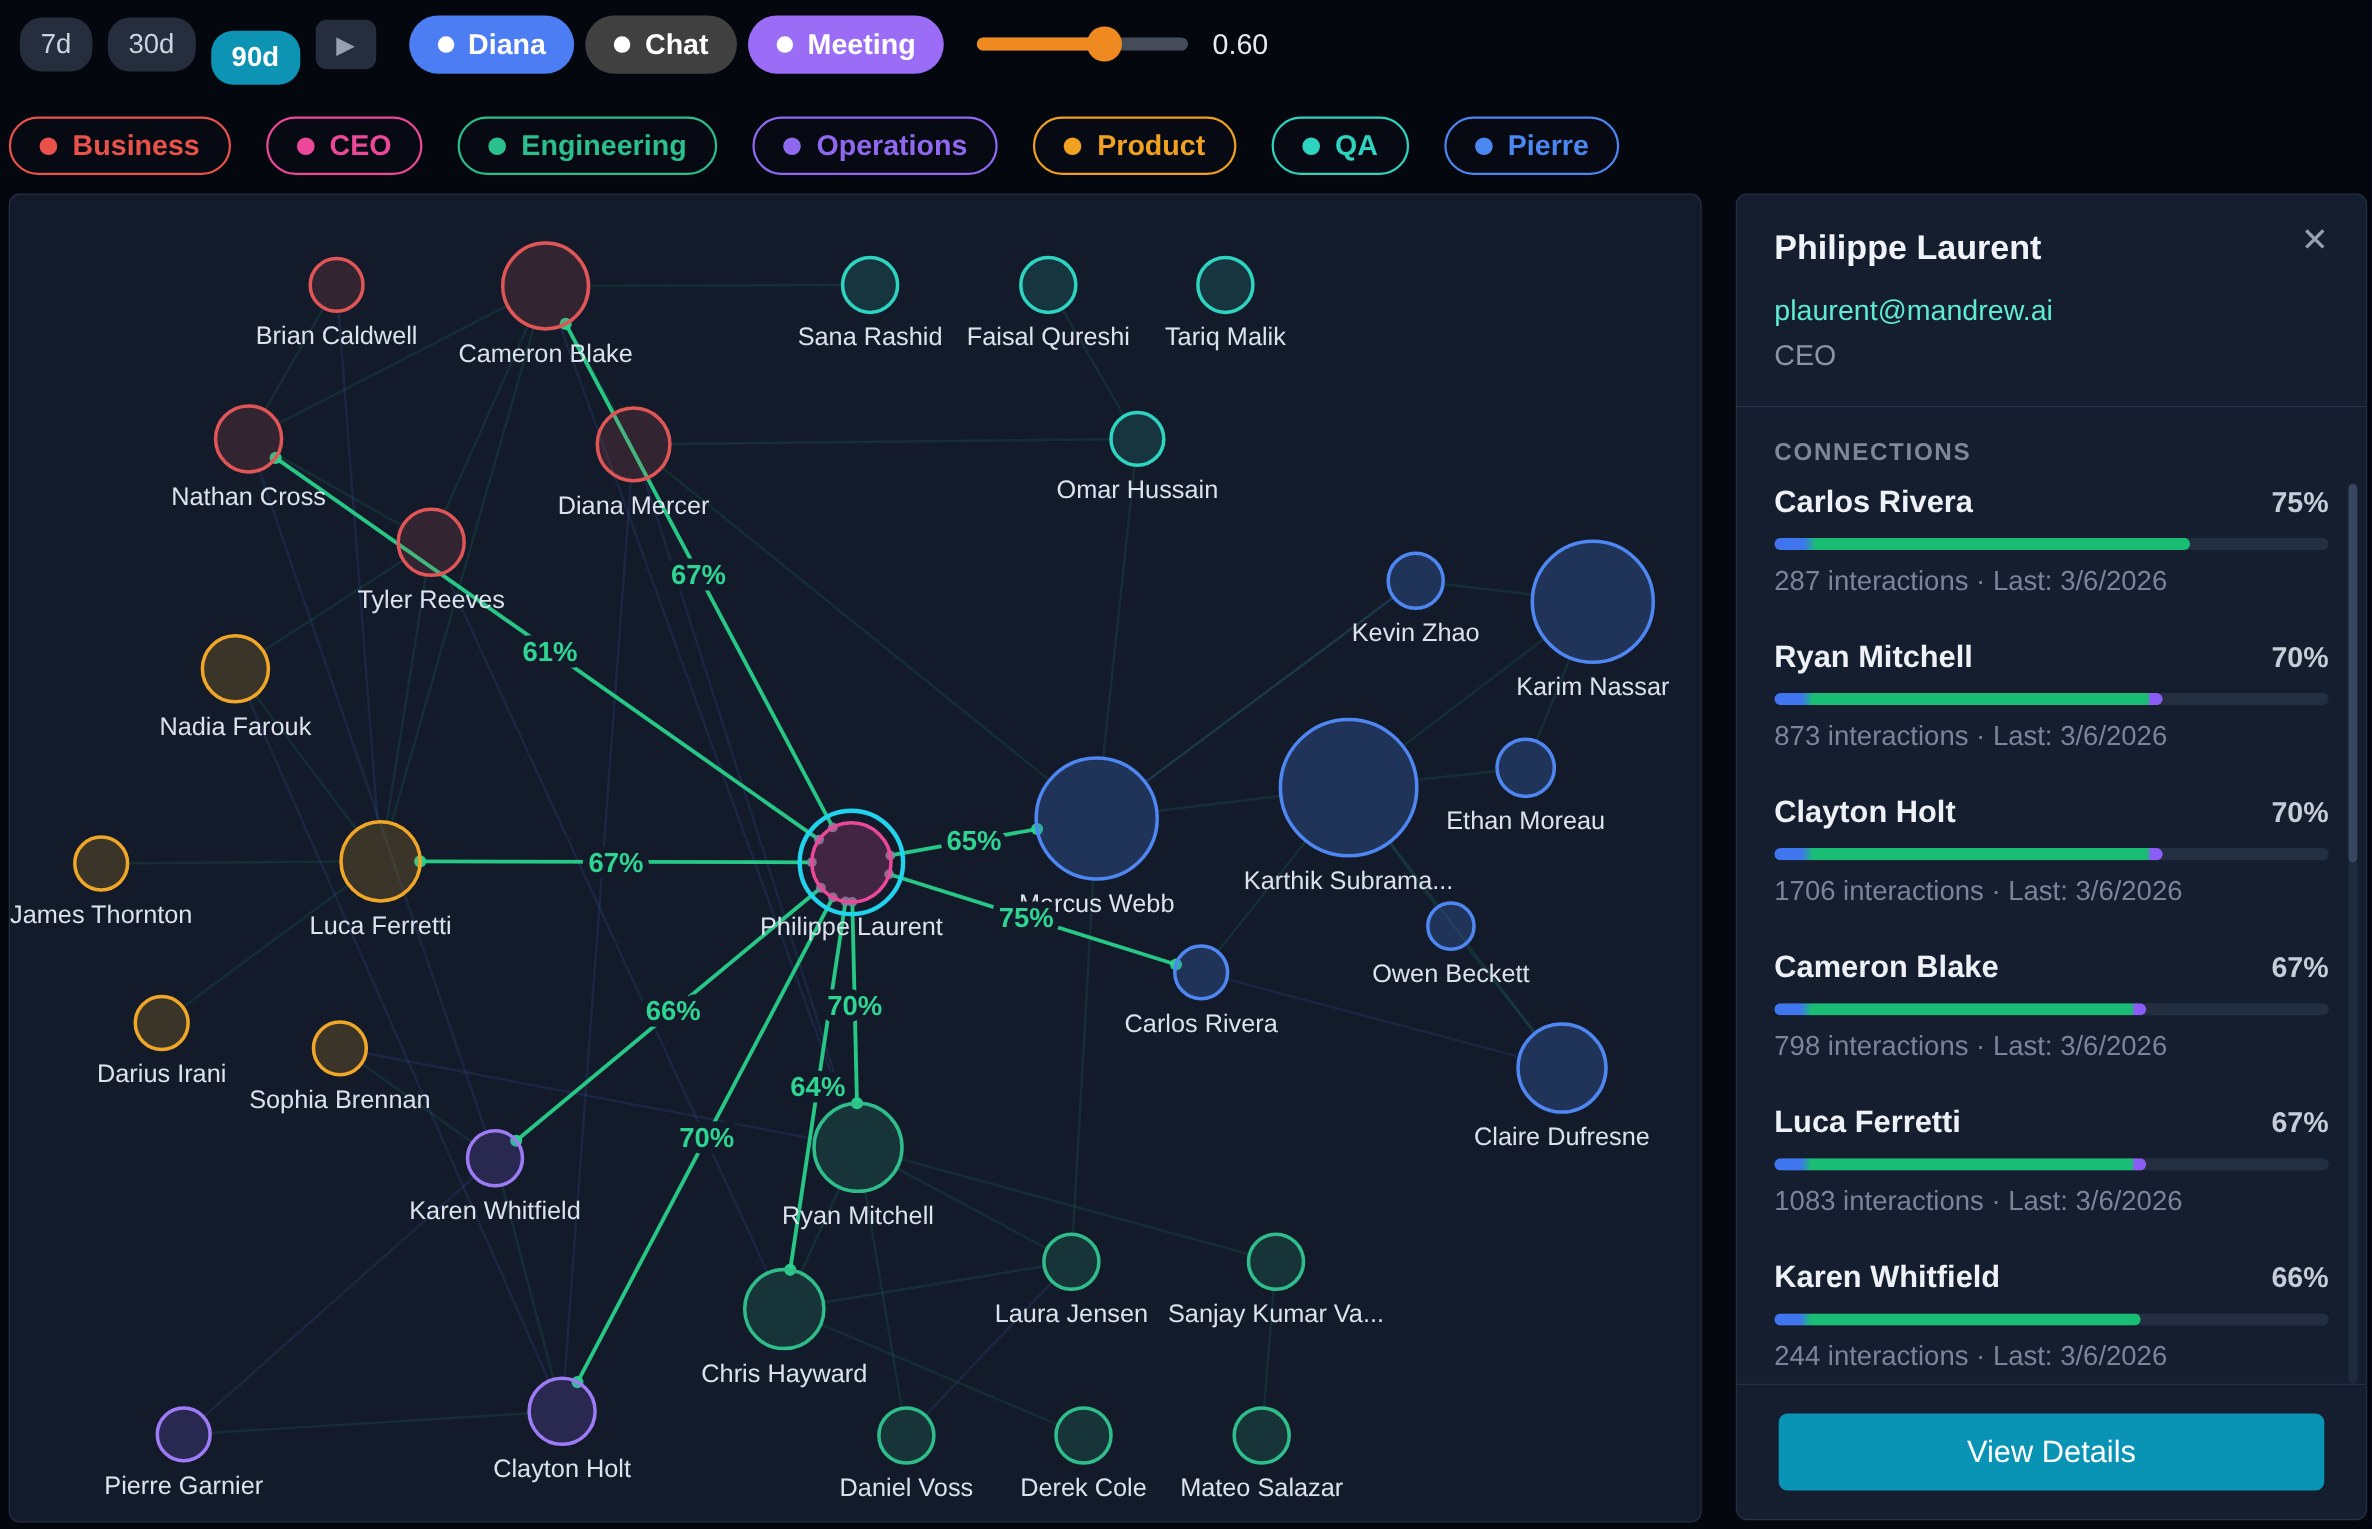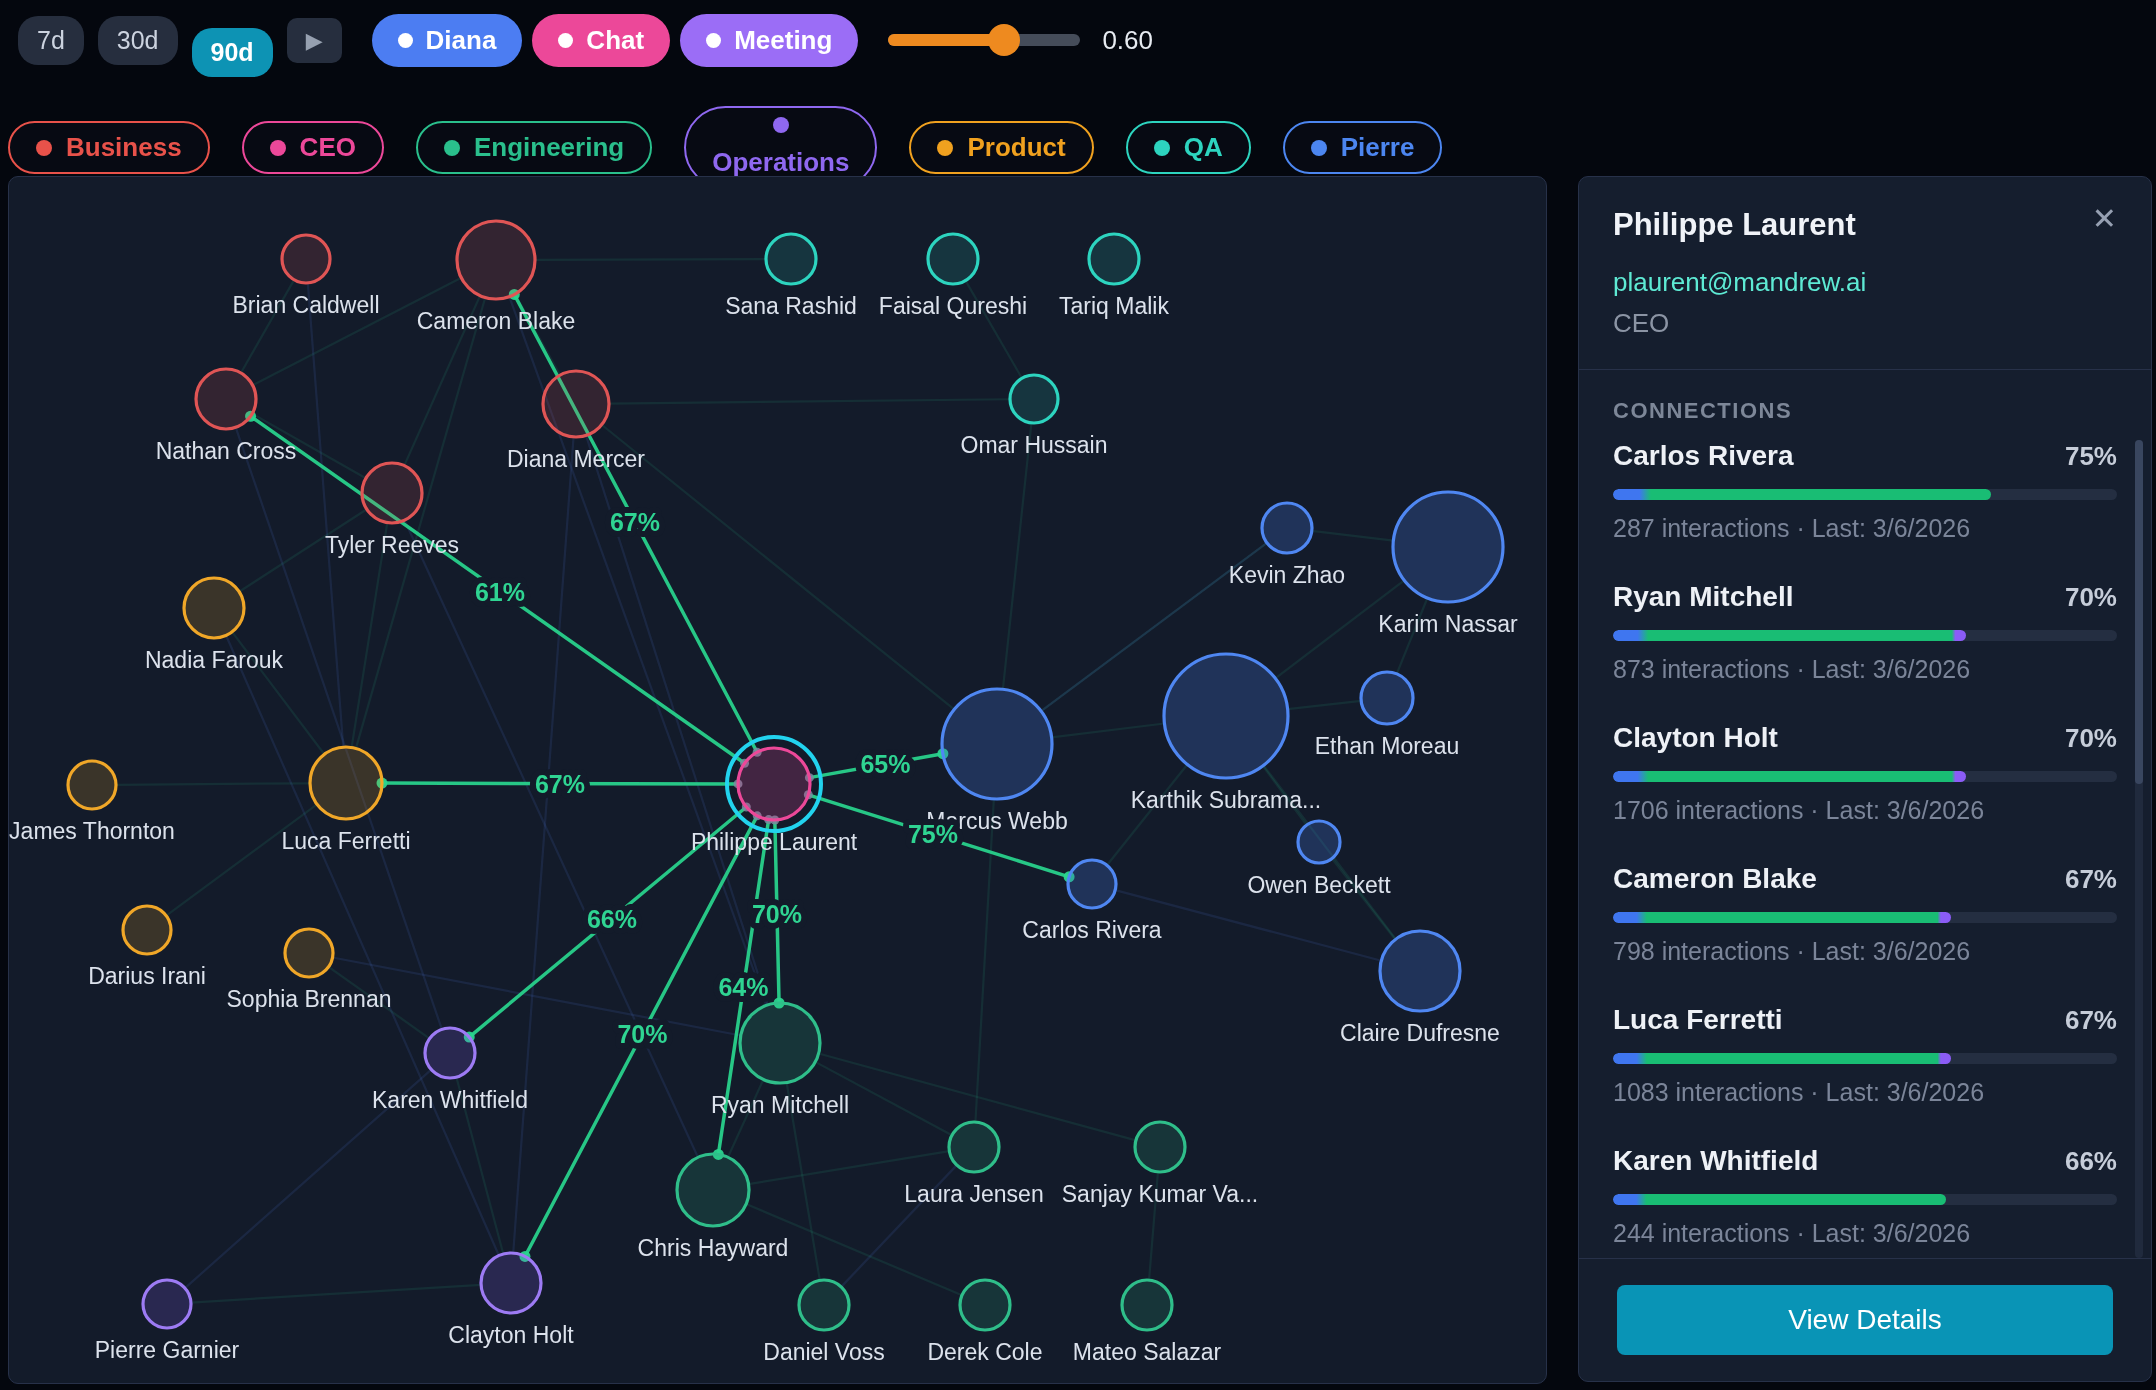--- a/index.html
+++ b/index.html
@@ -85,21 +85,21 @@
       <button class="time-btn">7d</button>
       <button class="time-btn">30d</button>
       <button class="time-btn active">90d</button>
     </div>
   <button class="play-btn"><span>▶</span></button>
   <div class="channel-group" id="channelGroup">
       <button class="chip" style="background: rgb(76, 125, 242);">
         <span class="dot"></span>
         <span>Diana</span>
       </button>
-      <button class="chip" style="background: #ec4899;">
+      <button class="chip" style="background: #404040;">
         <span class="dot"></span>
         <span>Chat</span>
       </button>
       <button class="chip" style="background: rgb(155, 109, 246);">
         <span class="dot"></span>
         <span>Meeting</span>
       </button>
     </div>
   <div class="slider-wrap">
     <div class="slider-track">
@@ -116,21 +116,21 @@
       <span>Business</span>
     </button>
     <button class="fpill" style="border: 2px solid rgb(236, 72, 153); color: rgb(236, 72, 153);">
       <span class="dot" style="background: rgb(236, 72, 153);"></span>
       <span>CEO</span>
     </button>
     <button class="fpill" style="border: 2px solid rgb(42, 191, 140); color: rgb(42, 191, 140);">
       <span class="dot" style="background: rgb(42, 191, 140);"></span>
       <span>Engineering</span>
     </button>
-    <button class="fpill" style="border: 2px solid rgb(143, 104, 240); color: rgb(143, 104, 240); flex-direction: column;">
+    <button class="fpill" style="border: 2px solid rgb(143, 104, 240); color: rgb(143, 104, 240);">
       <span class="dot" style="background: rgb(143, 104, 240);"></span>
       <span>Operations</span>
     </button>
     <button class="fpill" style="border: 2px solid rgb(240, 161, 31); color: rgb(240, 161, 31);">
       <span class="dot" style="background: rgb(240, 161, 31);"></span>
       <span>Product</span>
     </button>
     <button class="fpill" style="border: 2px solid rgb(45, 212, 191); color: rgb(45, 212, 191);">
       <span class="dot" style="background: rgb(45, 212, 191);"></span>
       <span>QA</span>

